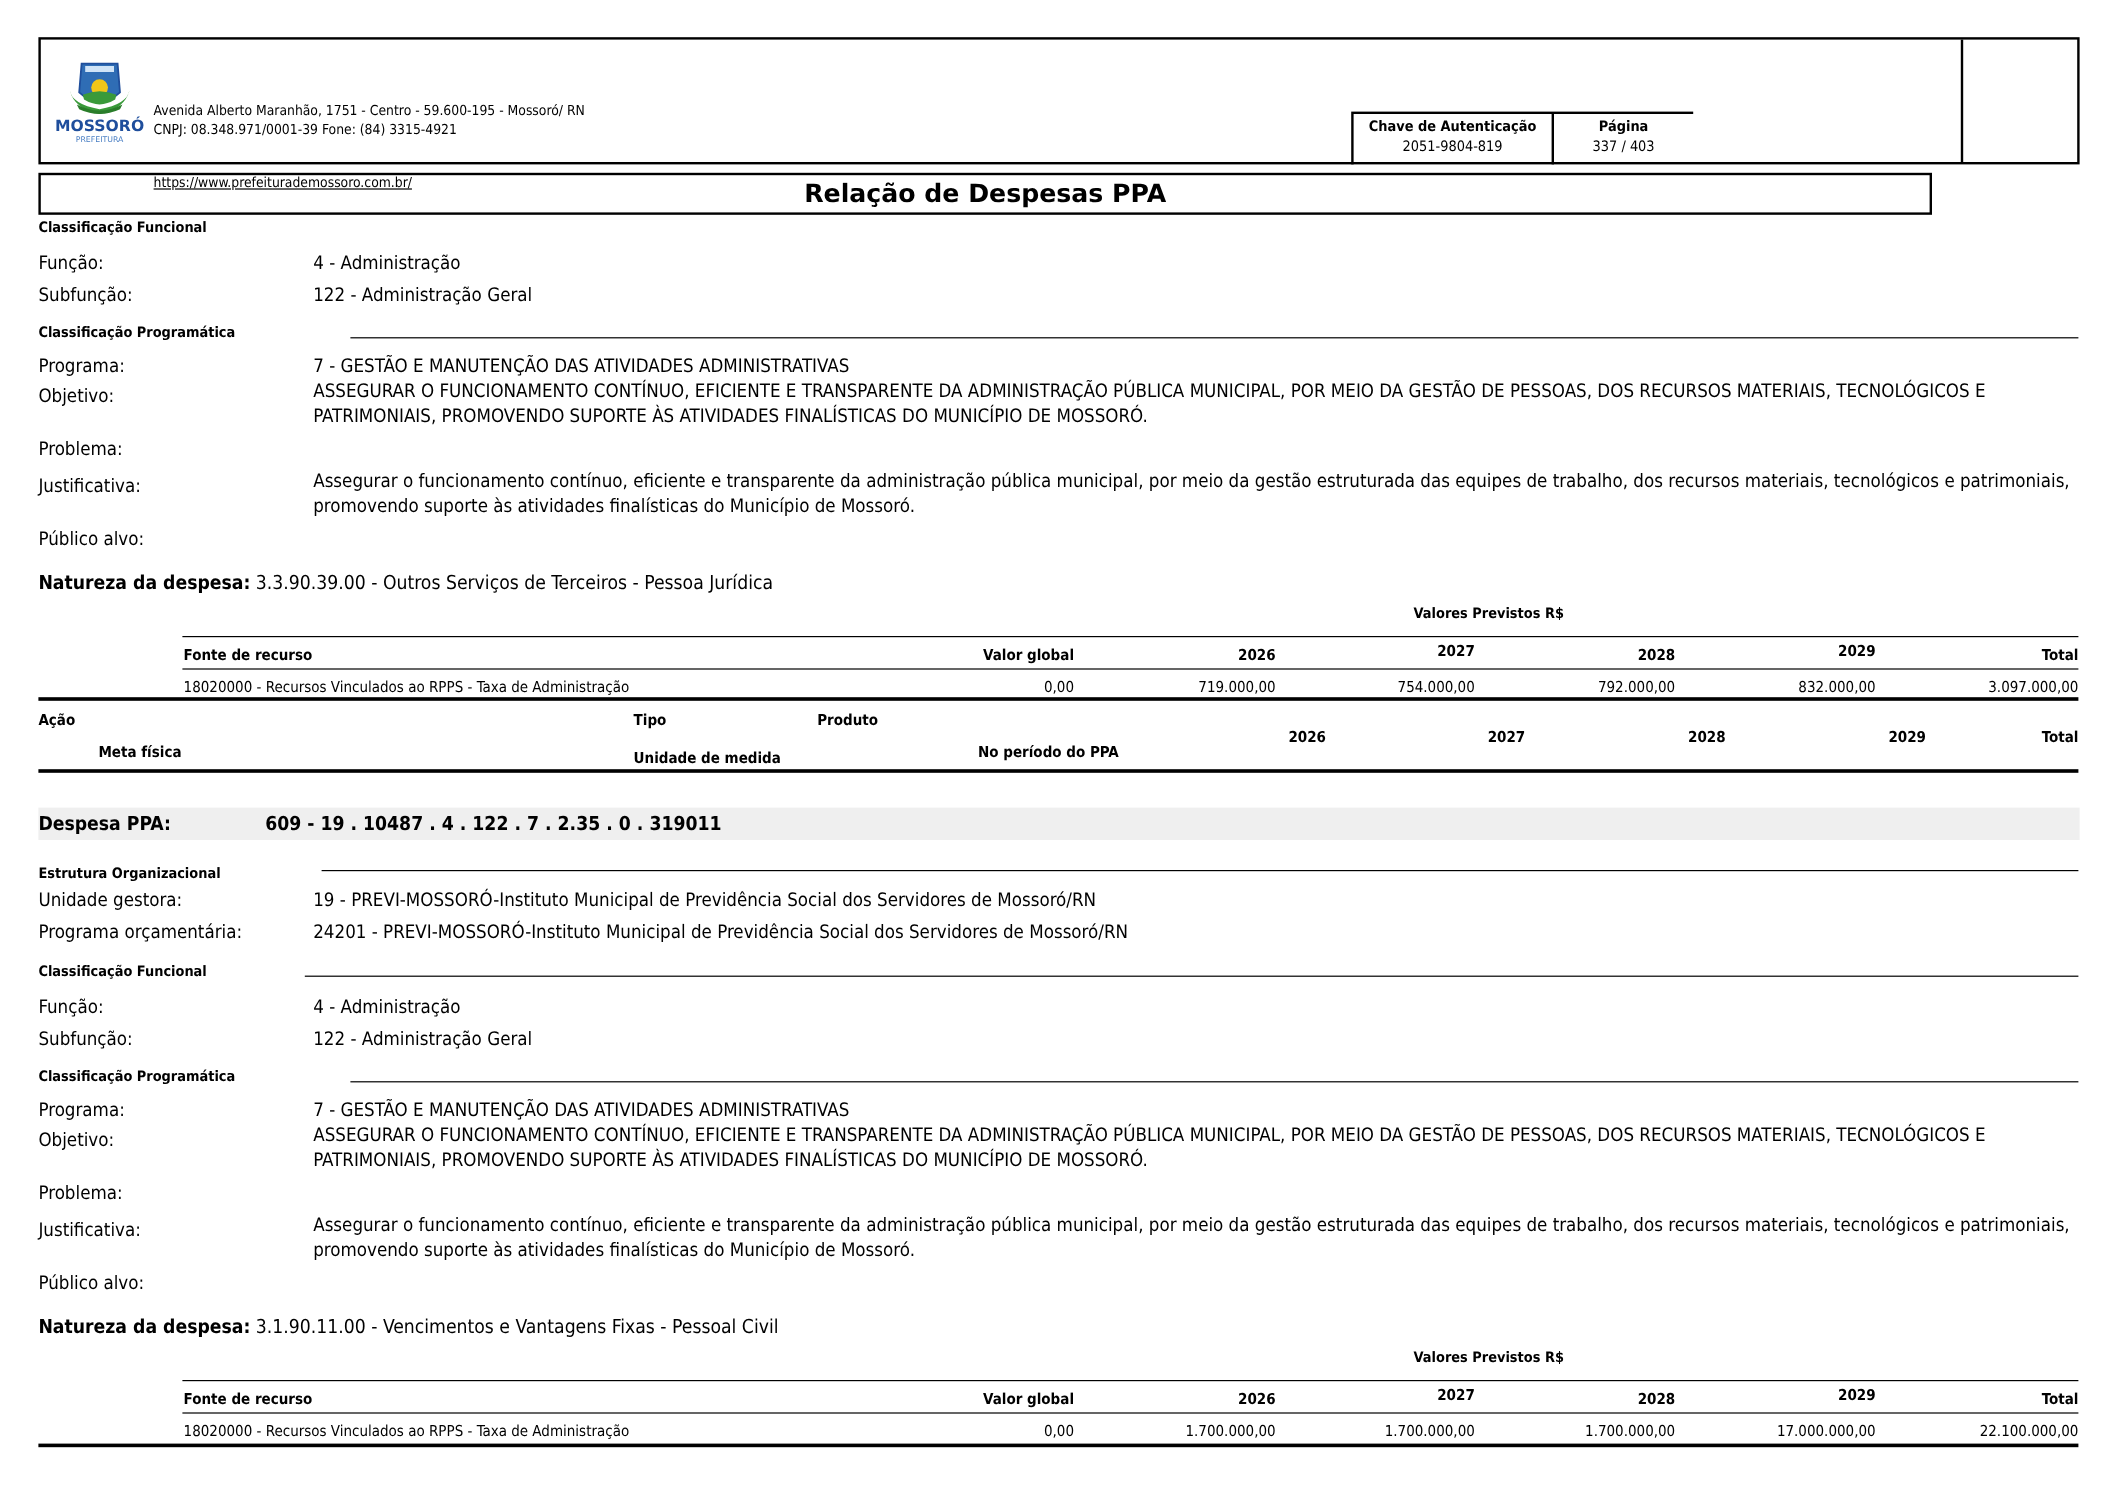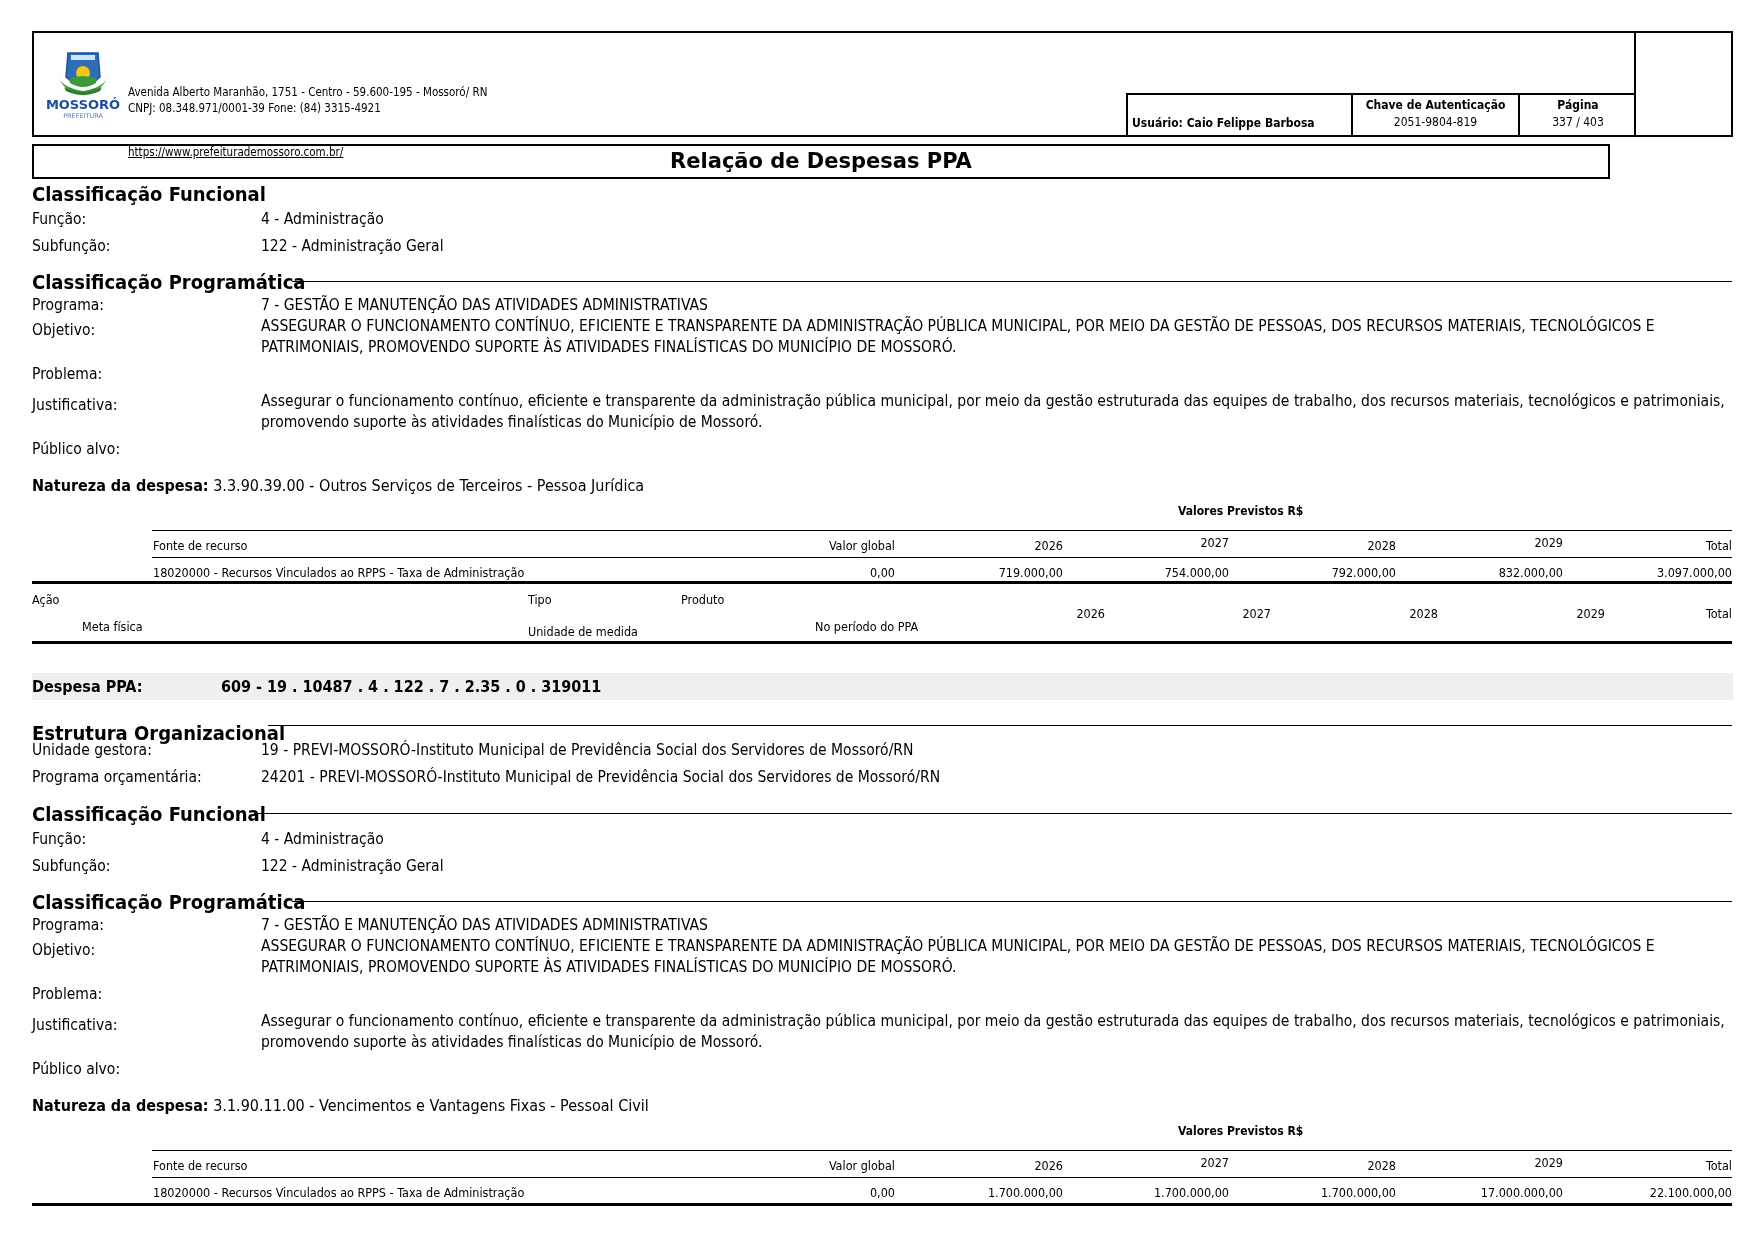--- a/index.html
+++ b/index.html
@@ -20,33 +20,33 @@
   .hbox.user { width: 225px; }
   .hbox.user .lbl { text-align: left; left: 4px; top: 21px; }
   .hbox.key { width: 167px; }
   .hbox.page { width: 118px; }
   .hdr-vsep { left: 1600px; top: 0; width: 2px; height: 102px; background: #000; }
 
   
   .title-bar { left: 32px; top: 144px; width: 1578px; height: 35px; border: 2px solid #000; text-align: center; font-family: "DejaVu Sans", sans-serif; font-weight: bold; font-size: 21px; line-height: 31px; }
 
   
-  .sec { left: 32px; font-weight: bold; font-size: 20px; white-space: nowrap; }
+  .sec { left: 32px; font-weight: bold; font-size: 12px; white-space: nowrap; }
   .sec-line { height: 1px; background: #000; }
   .lbl-row { left: 32px; font-size: 15.5px; white-space: nowrap; }
   .val-row { left: 261px; font-size: 15.5px; white-space: nowrap; }
   .val-block { left: 261px; width: 1470px; font-size: 15.5px; line-height: 21px; }
 
   .natureza { left: 32px; font-size: 16px; white-space: nowrap; }
   .natureza b { font-weight: bold; }
   .tbl-vp { font-weight: bold; font-size: 12px; white-space: nowrap; }
   .hline { height: 1px; background: #000; }
   .hline-thick { height: 3px; background: #000; }
   .cell { white-space: nowrap; font-size: 12.5px; }
-  .cell.b { font-weight: normal; }
+  .cell.b { font-weight: bold; }
   .r { text-align: right; }
 
   .despesa-band { left: 32px; top: 673px; width: 1701px; height: 27px; background: #efefef; }
   .despesa-lbl { left: 32px; top: 677px; font-weight: bold; font-size: 16px; }
   .despesa-val { left: 221px; top: 677px; font-weight: bold; font-size: 16px; white-space: nowrap; }
 </style>
 </head>
 <body>
 
 <div class="abs hdr">
@@ -60,23 +60,20 @@
       <path d="M20 40 Q39 50 58 40 L56 44 Q39 52 22 44 Z" fill="#2a7d2a"></path>
       <text x="39" y="62" text-anchor="middle" font-family="DejaVu Sans, sans-serif" font-weight="bold" font-size="13" fill="#1f4e9c">MOSSORÓ</text>
       <text x="39" y="71" text-anchor="middle" font-family="DejaVu Sans, sans-serif" font-size="6.5" fill="#4a7fc4">PREFEITURA</text>
     </svg>
   </div>
   <div class="abs org-line" style="top:52px;">Avenida Alberto Maranhão, 1751 - Centro - 59.600-195 - Mossoró/ RN</div>
   <div class="abs org-line" style="top:68px;">CNPJ: 08.348.971/0001-39 Fone: (84) 3315-4921</div>
   <a class="abs org-line org-link" style="top:84px;">https://www.prefeiturademossoro.com.br/</a>
 
   <div class="abs hdr-boxes">
-    <div class="hbox user">
-      <span class="lbl">Usuário: Caio Felippe Barbosa</span>
-    </div>
     <div class="hbox key">
       <span class="lbl">Chave de Autenticação</span>
       <span class="val">2051-9804-819</span>
     </div>
     <div class="hbox page">
       <span class="lbl">Página</span>
       <span class="val">337 / 403</span>
     </div>
   </div>
   <div class="abs hdr-vsep"></div>

